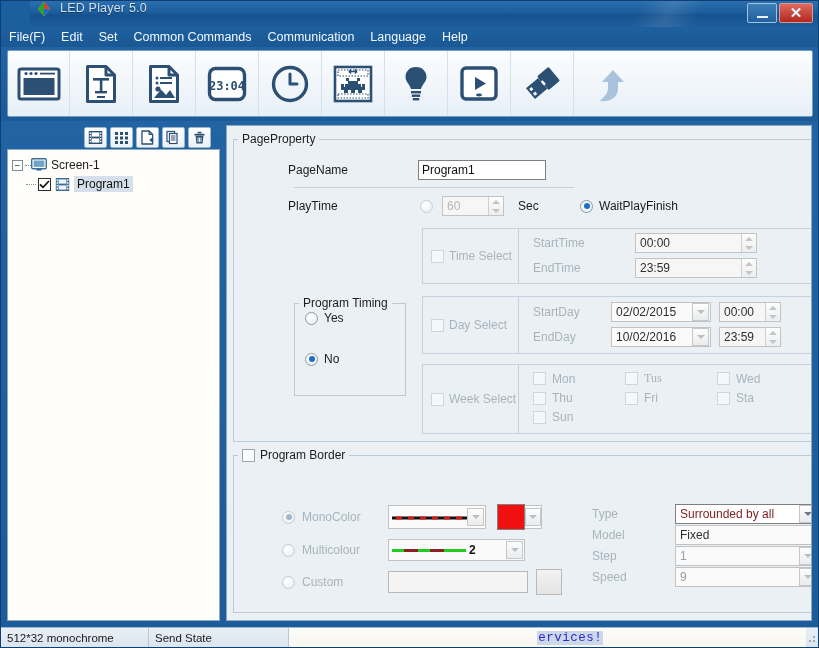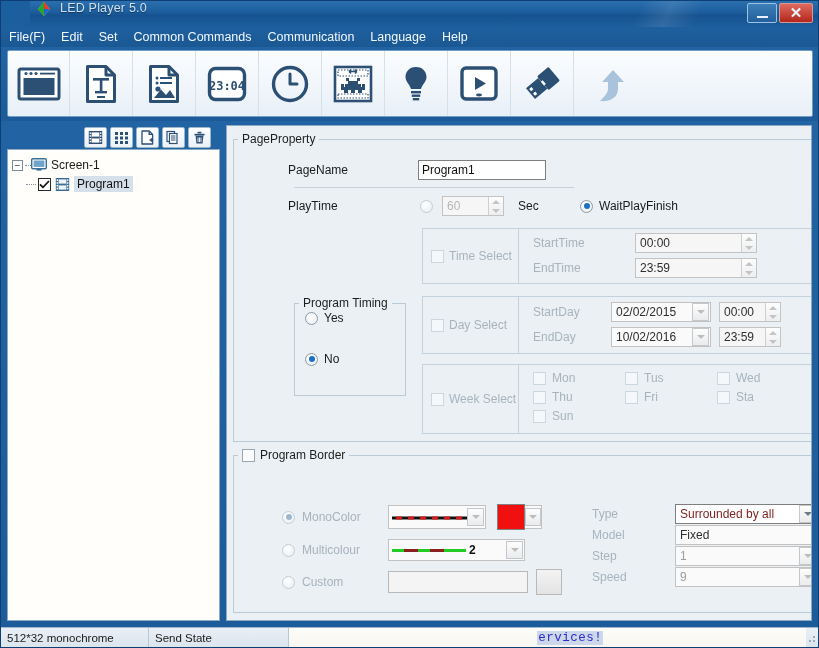--- a/index.html
+++ b/index.html
@@ -624,21 +624,21 @@
           <div style="width:96px; display:flex; align-items:center; padding-left:8px; border-right:1px solid #c3d2de;">
             <div class="chk dis"></div>
             <div class="lbl dis" style="margin-left:5px;">Week Select</div>
           </div>
           <div style="flex:1; padding:6px 8px 0 14px;">
             <div class="row">
               <div class="row" style="width:92px;">
                 <div class="chk dis"></div>
                 <div class="lbl dis" style="margin-left:6px;">Mon</div>
               </div>
-              <div class="row" style="width:92px;">
+              <div class="row" style="width:92px;font-family:Liberation Serif, serif;">
                 <div class="chk dis"></div>
                 <div class="lbl dis" style="margin-left:6px;">Tus</div>
               </div>
               <div class="row" style="width:92px;">
                 <div class="chk dis"></div>
                 <div class="lbl dis" style="margin-left:6px;">Wed</div>
               </div>
             </div>
             <div class="row" style="margin-top:5px;">
               <div class="row" style="width:92px;">

